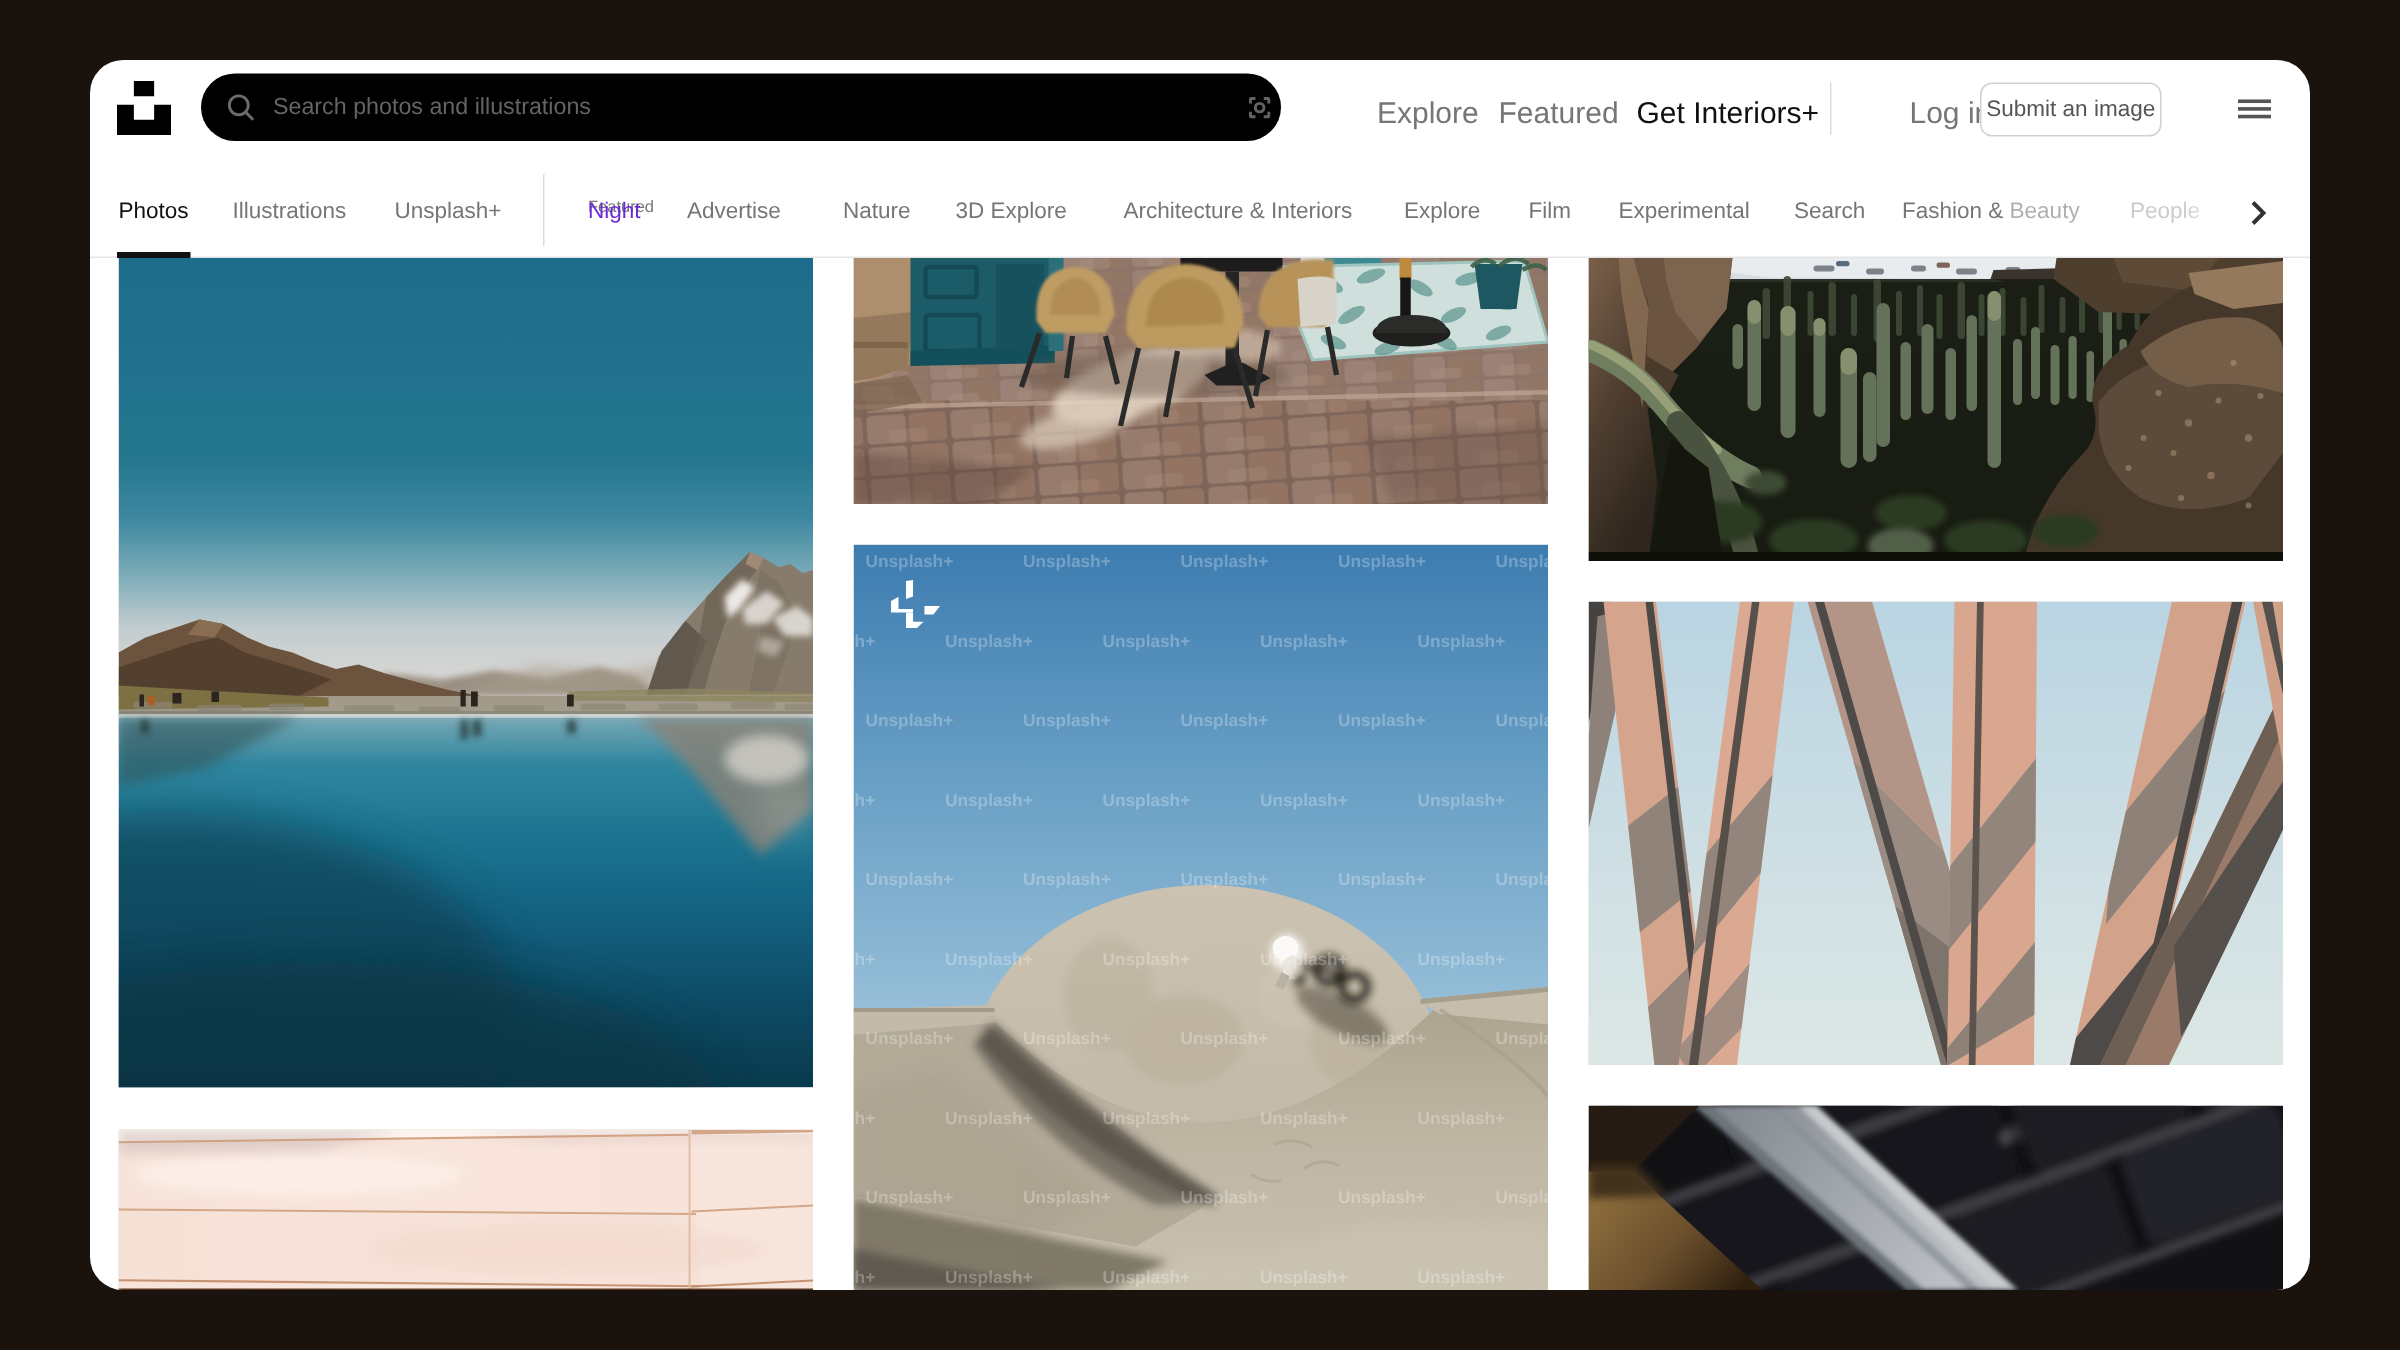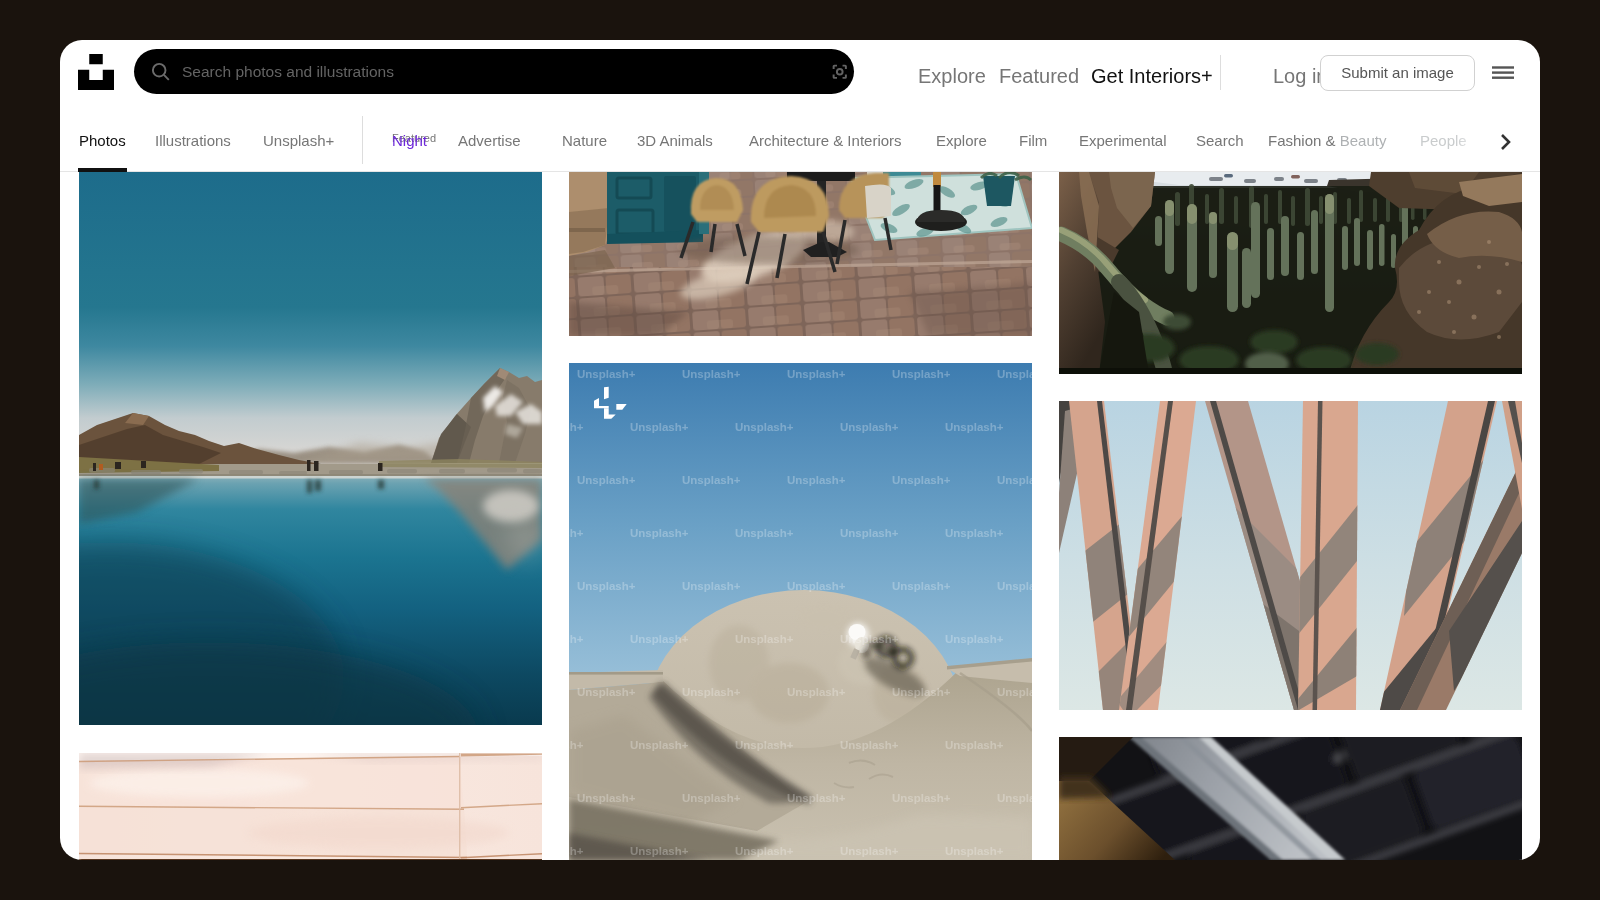--- a/index.html
+++ b/index.html
@@ -30,38 +30,38 @@
       <path d="M20.4 15.8 v3.6 Q20.4 20.4 19.4 20.4 H15.8"></path>
         <path d="M8.2 20.4 H4.6 Q3.6 20.4 3.6 19.4 V15.8"></path>
       <circle cx="12" cy="12" r="3.9"></circle>
     </svg>
   </div>
   <span class="hlink" style="left:842px">Explore</span>
   <span class="hlink" style="left:923px">Featured</span>
   <span class="hlink" style="left:1015px;color:#111;">Get Interiors+</span>
   <div class="abs" style="left:1160px;top:15px;width:1px;height:35px;background:#dddddd;"></div>
   <span class="hlink" style="left:1197px">Log in</span>
-  <div class="abs" style="left:1260px;top:15px;width:155px;height:36px;border:1px solid #d1d1d1;border-radius:8px;background:#fff;text-align:center;line-height:34px;font-size:15px;color:#555;">Submit an image</div>
+  <div class="abs" style="left:1260px;top:15px;width:121px;height:36px;border:1px solid #d1d1d1;border-radius:8px;background:#fff;text-align:center;line-height:34px;font-size:15px;color:#555;">Submit an image</div>
   <svg class="abs" style="left:1432px;top:26px" width="22" height="14" viewBox="0 0 22 14">
     <rect x="0" y="0.3" width="22" height="2.4" fill="#555"></rect>
     <rect x="0" y="5.4" width="22" height="2.4" fill="#555"></rect>
     <rect x="0" y="10.5" width="22" height="2.4" fill="#555"></rect>
   </svg>
 
   <div class="abs" style="left:0;top:130.5px;width:1480px;height:1px;background:#e5e5e5;"></div>
   <span class="nitem" style="left:19px;color:#111;text-align:center;">Photos</span>
   <div class="abs" style="left:18px;top:128px;width:49px;height:3.5px;background:#111;"></div>
   <span class="nitem" style="left:95px">Illustrations</span>
   <span class="nitem" style="left:203px">Unsplash+</span>
   <div class="abs" style="left:302px;top:76px;width:1px;height:48px;background:#dddddd;"></div>
   <span class="abs" style="left:332px;top:92px;font-size:11px;color:#767676;">Featured</span>
   <span class="nitem" style="left:332px;color:#6d28d9;text-align:right;">Night</span>
   <span class="nitem" style="left:398px">Advertise</span>
   <span class="nitem" style="left:502px">Nature</span>
-  <span class="nitem" style="left:577px">3D Animals</span>
+  <span class="nitem" style="left:577px">3D Explore</span>
   <span class="nitem" style="left:689px">Architecture &amp; Interiors</span>
   <span class="nitem" style="left:876px">Explore</span>
   <span class="nitem" style="left:959px">Film</span>
   <span class="nitem" style="left:1019px">Experimental</span>
   <span class="nitem" style="left:1136px">Search</span>
   <span class="nitem" style="left:1208px">Fashion &amp; <span style="color:#aeb1b3">Beauty</span></span>
   <span class="nitem" style="left:1360px;color:#c9cccd;">People</span>
   <div class="abs" style="left:1395px;top:85px;width:40px;height:45px;background:linear-gradient(to right,rgba(255,255,255,0),#fff 80%);"></div>
   <svg class="abs" style="left:1439px;top:94px" width="14" height="16" viewBox="0 0 14 16" fill="none" stroke="#333" stroke-width="2.6">
     <path d="M3 1 L10 8 L3 15"></path>

